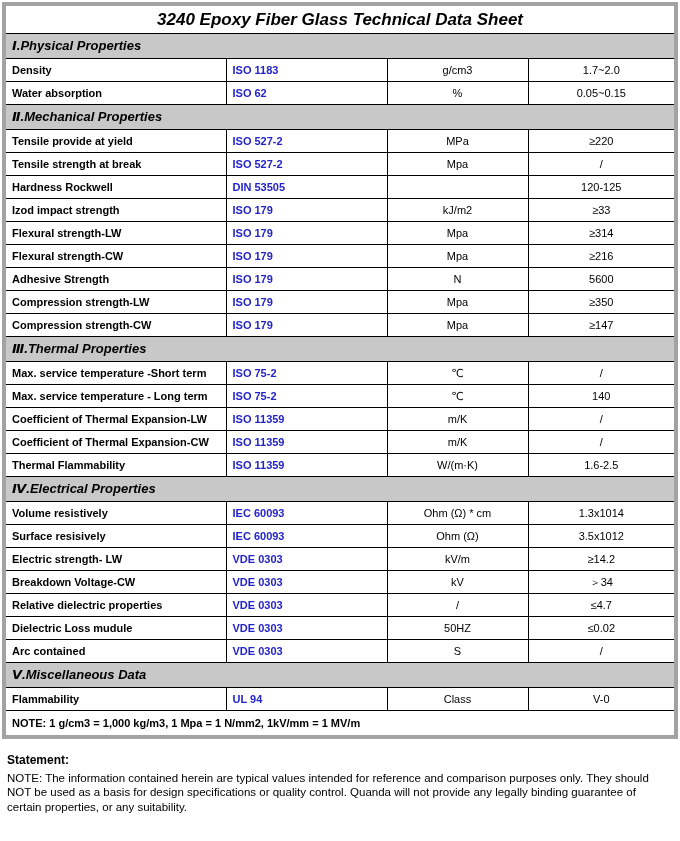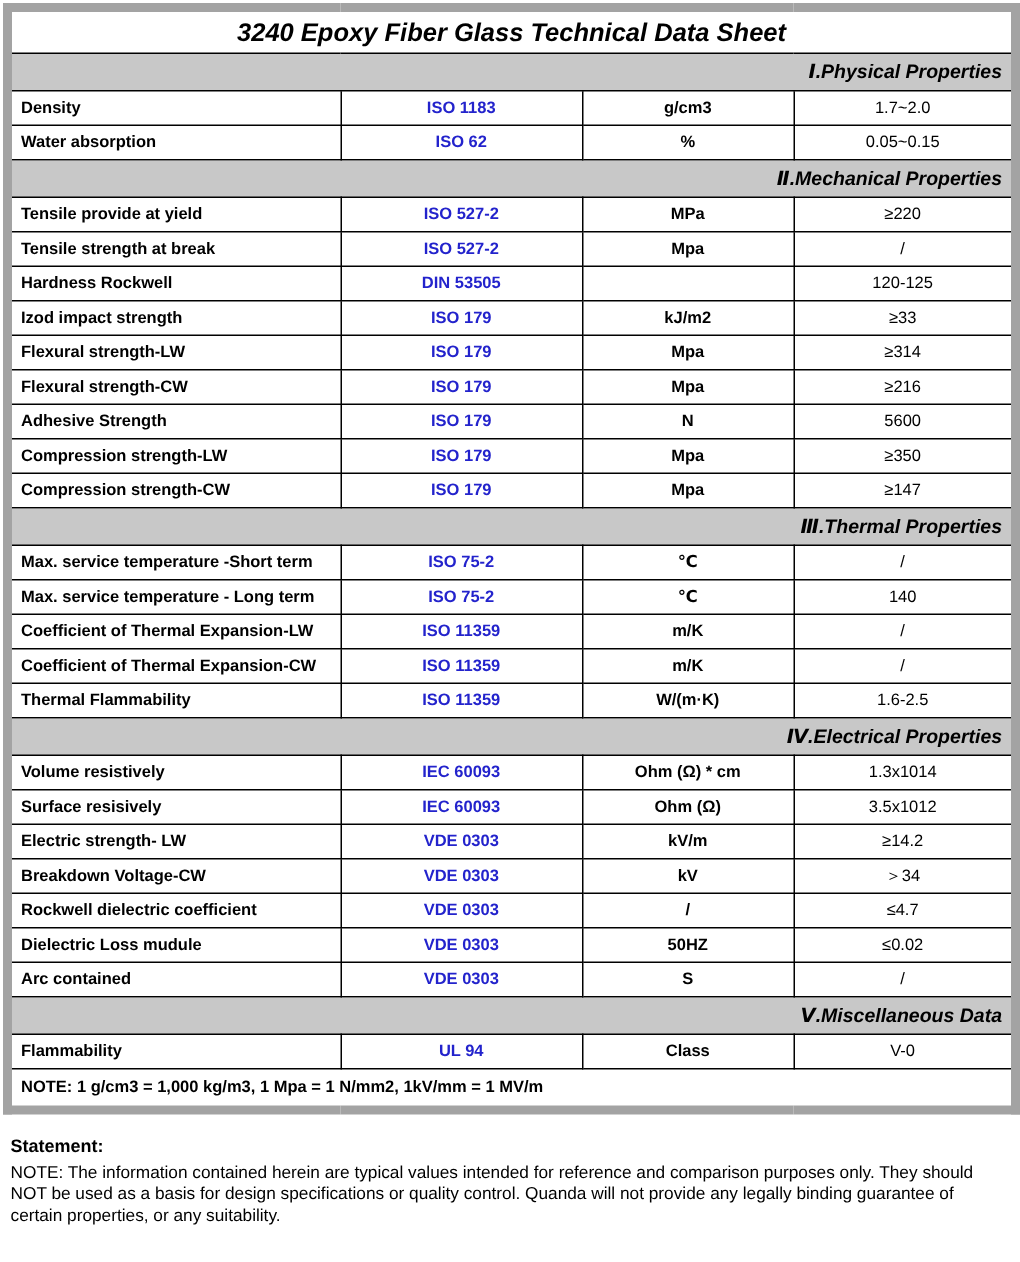--- a/index.html
+++ b/index.html
@@ -12,21 +12,21 @@
   }
   .sheet {
     width: 680px;
     box-sizing: border-box;
     padding: 2px 2px 0 2px;
   }
   table.tds {
     width: 676px;
     border-collapse: collapse;
     table-layout: fixed;
-    border: 6px solid #a3a3a3;
+    border: 4px solid #a3a3a3;
   }
   table.tds td, table.tds th {
     border: 1px solid #000000;
     padding: 0 6px;
     font-size: 11px;
     line-height: 1.15;
     overflow: hidden;
     white-space: nowrap;
   }
   col.c1 { width: 222px; }
@@ -48,26 +48,26 @@
     font-size: 12px;
     font-weight: bold;
     text-align: center;
   }
   tr.section-row td {
     height: 24px;
     background: #c8c8c8;
     font-size: 13px;
     font-weight: bold;
     font-style: italic;
-    text-align: right;
+    text-align: left;
   }
   tr.data-row td { height: 22px; background: #ffffff; }
   td.cell-property { text-align: left; font-weight: bold; }
-  td.cell-method   { text-align: center; color: #2323cc; font-weight: bold; }
-  td.cell-unit     { text-align: center; font-weight: bold; }
+  td.cell-method   { color: #2323cc; font-weight: bold; }
+  td.cell-unit     { text-align: center; }
   td.cell-value    { text-align: center; }
   tr.note-row td {
     height: 24px;
     font-weight: bold;
     text-align: left;
     background: #ffffff;
   }
   .statement {
     margin: 14px 5px 0 5px;
   }
@@ -224,21 +224,21 @@
           <td class="cell-unit">kV/m</td>
           <td class="cell-value">≥14.2</td>
         </tr>
         <tr class="data-row">
           <td class="cell-property">Breakdown Voltage-CW</td>
           <td class="cell-method">VDE 0303</td>
           <td class="cell-unit">kV</td>
           <td class="cell-value">＞34</td>
         </tr>
         <tr class="data-row">
-          <td class="cell-property">Rockwell dielectric coefficient</td>
+          <td class="cell-property">Relative dielectric properties</td>
           <td class="cell-method">VDE 0303</td>
           <td class="cell-unit">/</td>
           <td class="cell-value">≤4.7</td>
         </tr>
         <tr class="data-row">
           <td class="cell-property">Dielectric Loss mudule</td>
           <td class="cell-method">VDE 0303</td>
           <td class="cell-unit">50HZ</td>
           <td class="cell-value">≤0.02</td>
         </tr>

